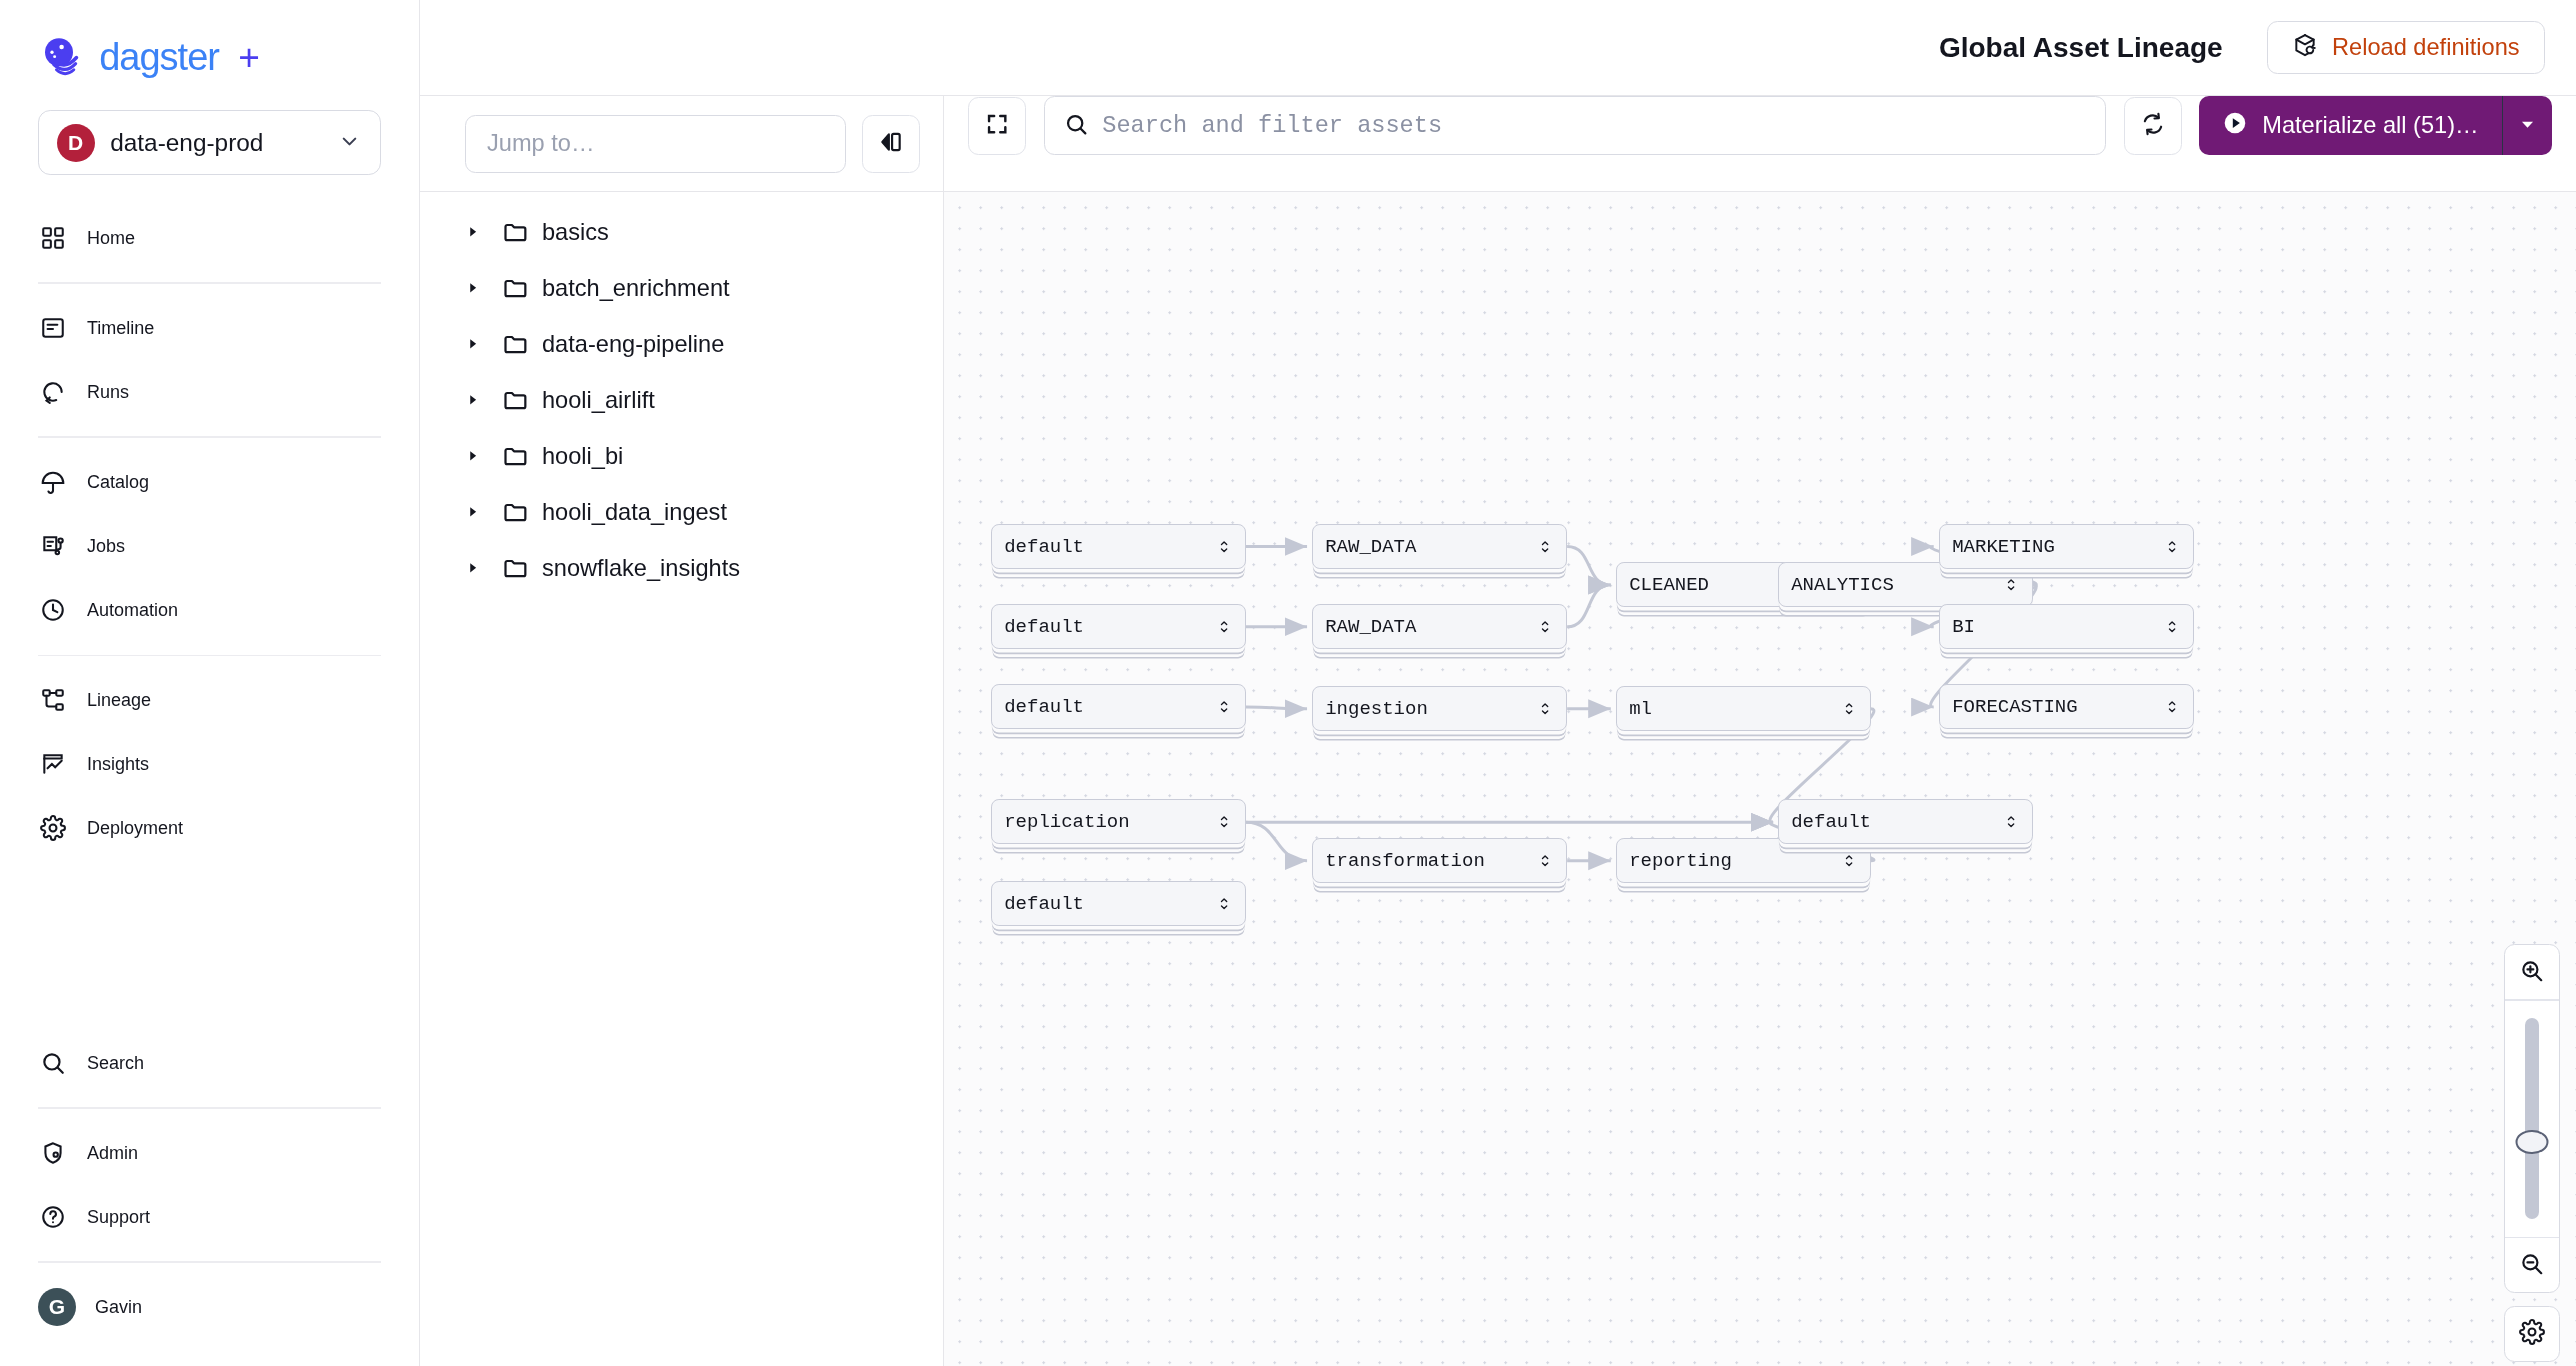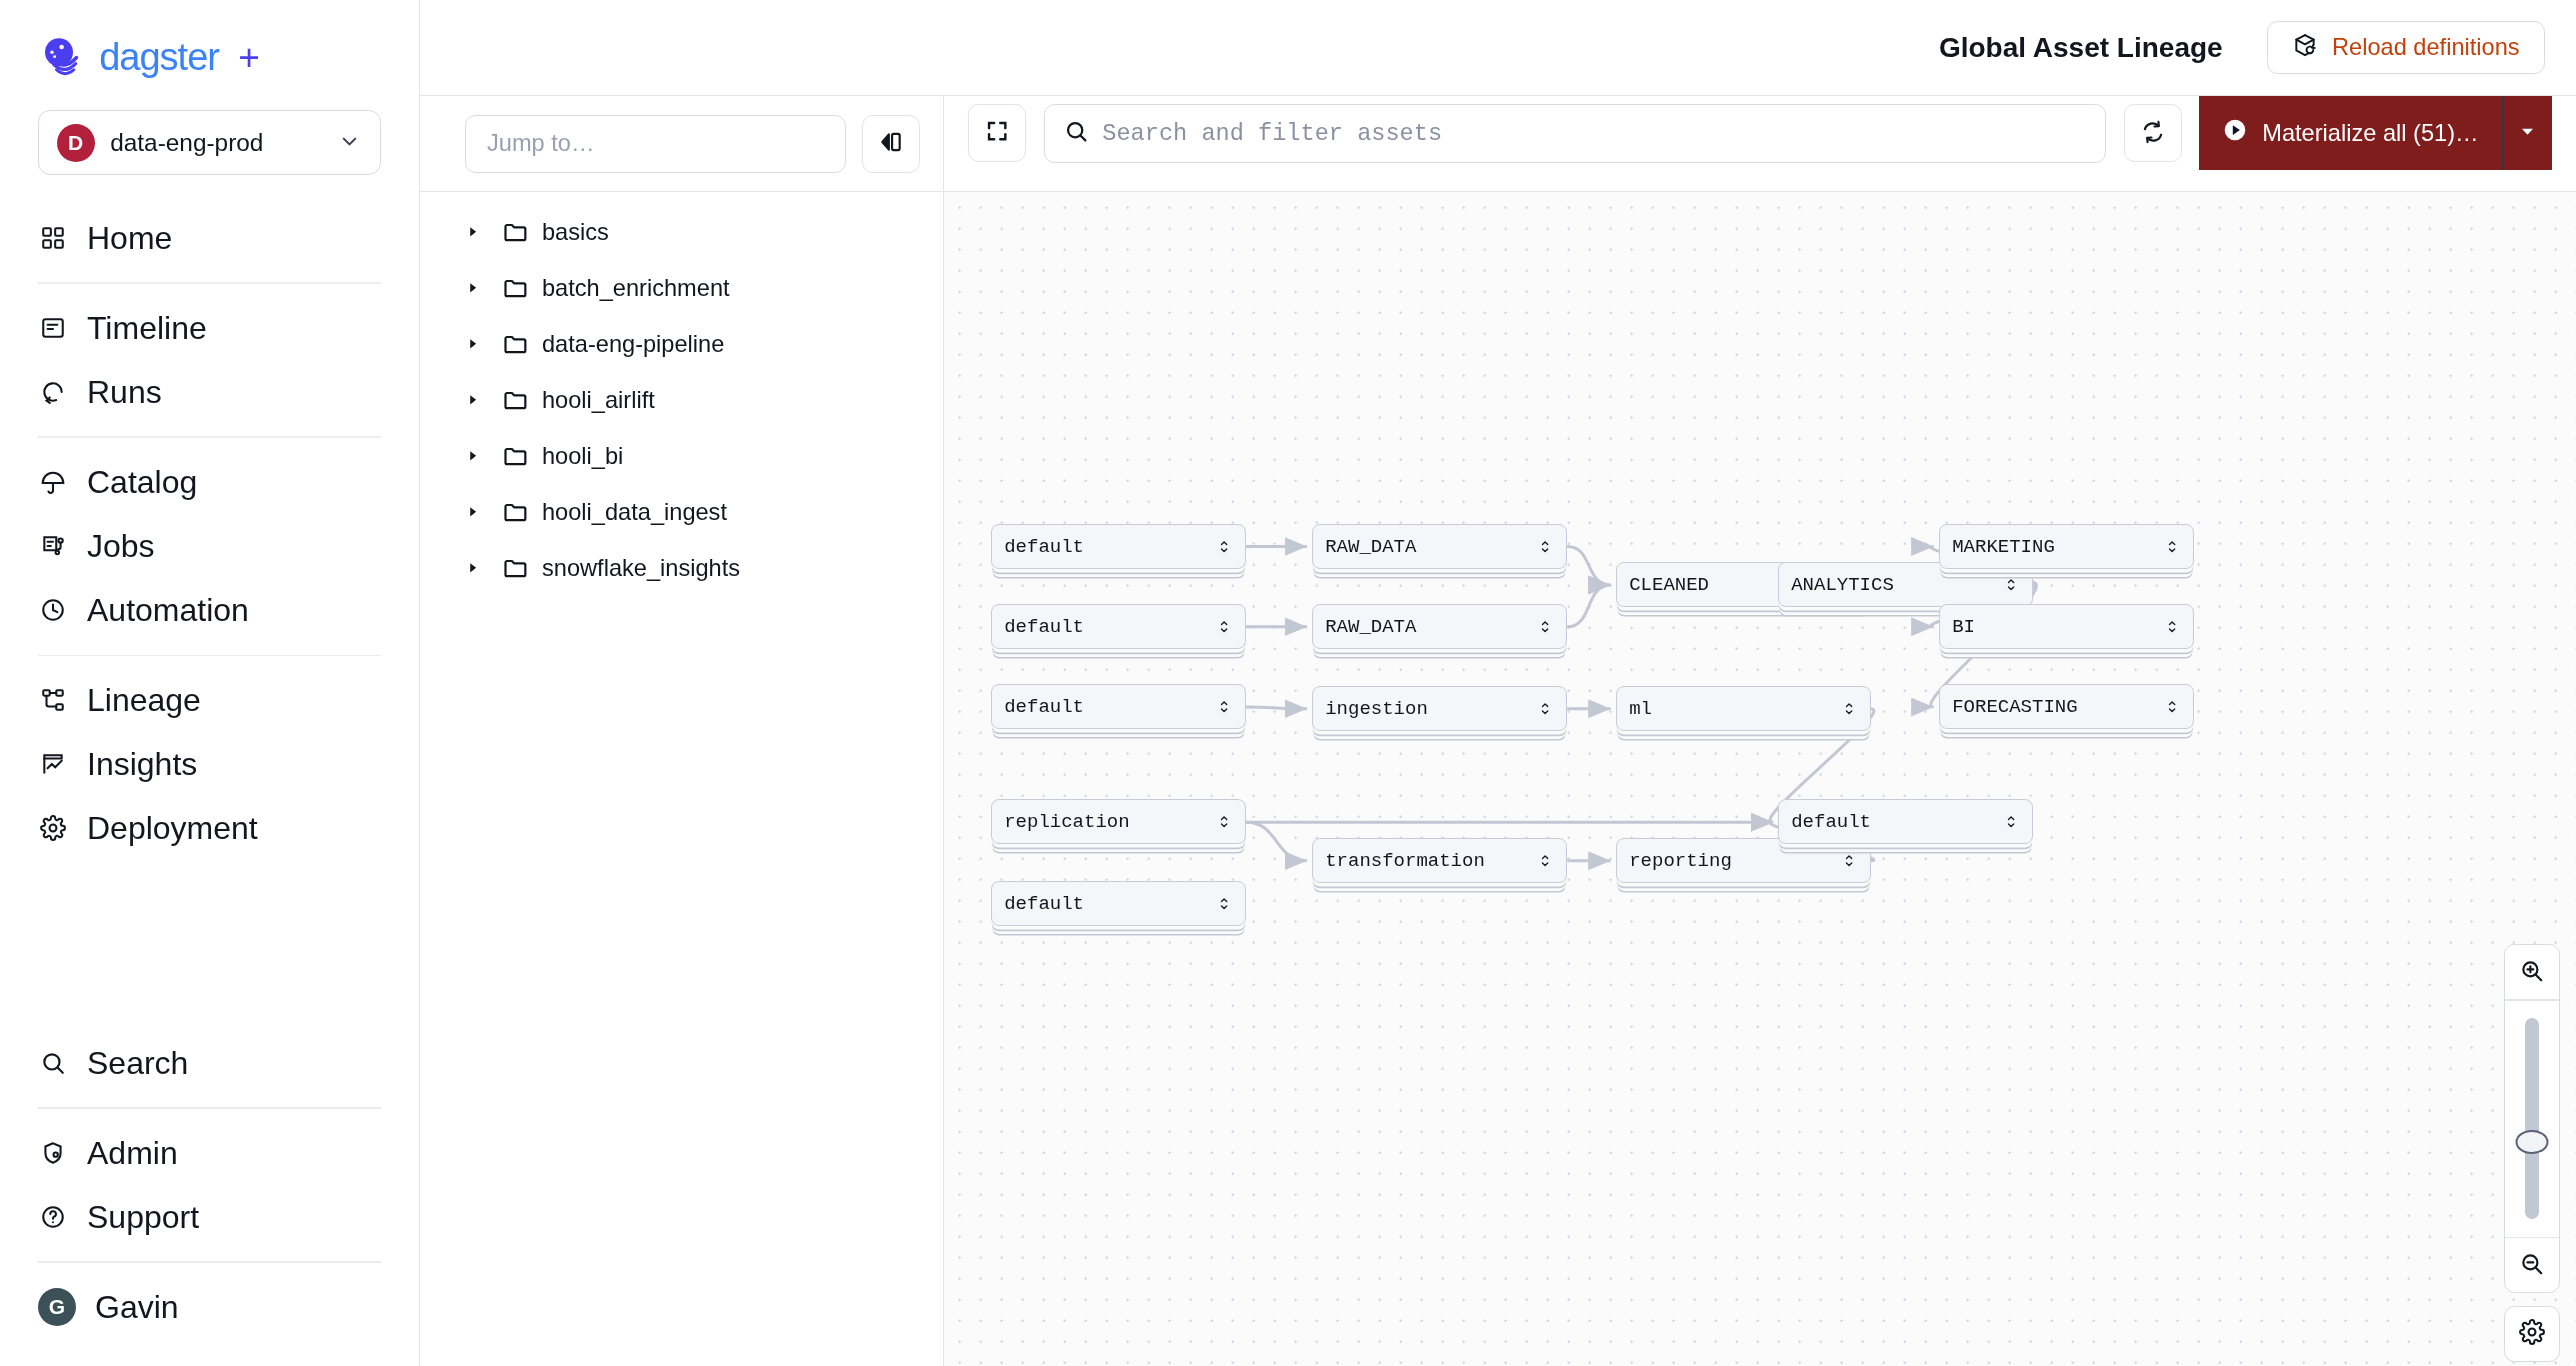--- a/index.html
+++ b/index.html
@@ -51,21 +51,21 @@
 
   .nav { margin-top: 19px; }
   .nav-group { padding: 12.2px 0; }
   .nav-divider { height: 1.7px; background: #ececf0; margin: 0 38px; }
   .nav-item {
     display: flex; align-items: center; gap: 19px;
     height: 64px; padding: 0 38px;
     cursor: pointer;
   }
   .nav-icon { width: 30px; height: 30px; flex: 0 0 30px; display: flex; align-items: center; justify-content: center; }
-  .nav-label { font-size: 32px; color: #14161f; }
+  .nav-label { font-size: 18px; color: #14161f; }
 
   .sidebar-bottom { position: absolute; bottom: 0; left: 0; right: 0; padding-bottom: 15.7px; }
   .user-avatar {
     width: 38px; height: 38px; border-radius: 50%;
     background: #3c5058; color: #fff;
     display: flex; align-items: center; justify-content: center;
     font-size: 21px; font-weight: 600; flex: 0 0 38px;
   }
 
   
@@ -117,22 +117,22 @@
     display: flex; align-items: center; gap: 14px; padding: 0 19px;
     background: #fff;
   }
   .search-input {
     flex: 1; border: none; outline: none; background: transparent;
     font-family: "Liberation Mono", monospace;
     font-size: 23.6px; color: #14161f;
   }
   .search-input::placeholder { color: #8b91a3; }
   .materialize {
-    display: flex; align-items: stretch; height: 74px;
-    background: #7f1d1d; border-radius: 0; overflow: hidden; cursor: pointer;
+    display: flex; align-items: stretch; height: 59px;
+    background: #701a75; border-radius: 10px; overflow: hidden; cursor: pointer;
     flex: 0 0 auto;
   }
   .mat-main {
     display: flex; align-items: center; gap: 14px;
     padding: 0 23px; color: #fff; font-size: 23.6px;
     border-right: 1.7px solid #2a3244;
   }
   .mat-caret { display: flex; align-items: center; justify-content: center; width: 49px; }
 
   

